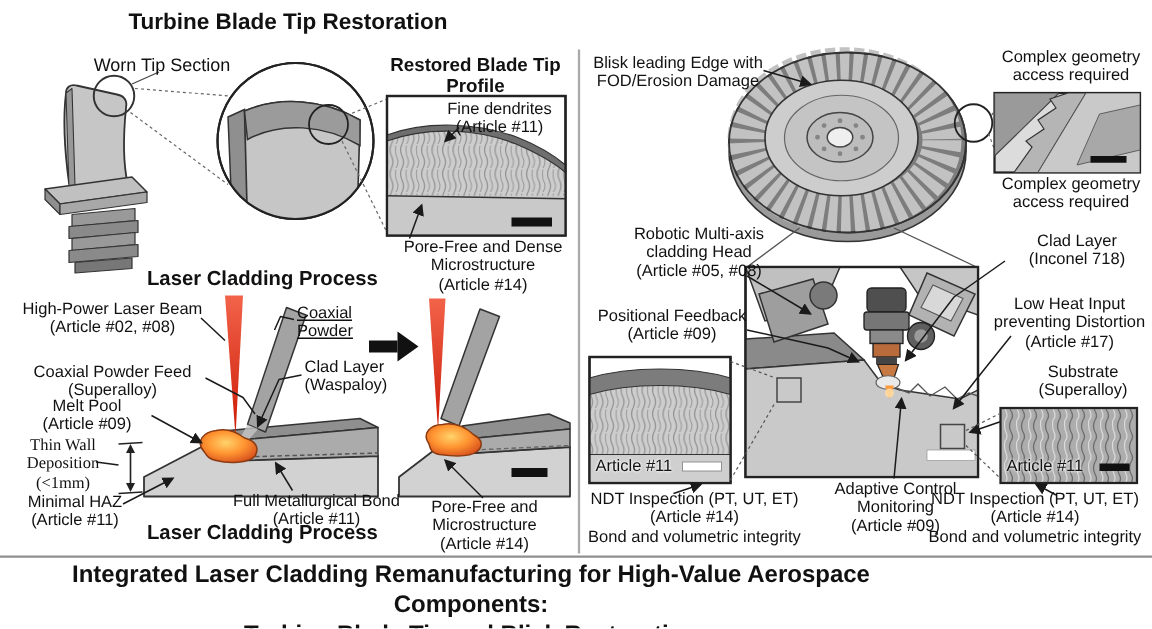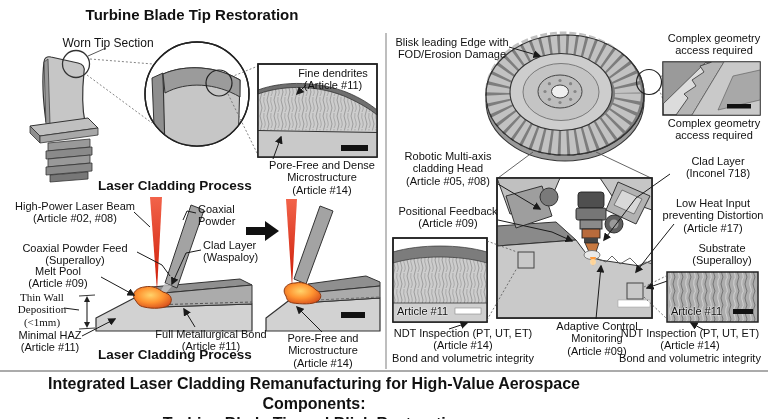--- a/index.html
+++ b/index.html
@@ -241,29 +241,30 @@
     <rect x="667" y="272" width="91" height="50" fill="url(#patDend2)" stroke="#222" stroke-width="1.5"></rect>
     <rect x="733" y="309" width="20" height="5" fill="#111"></rect>
     <line x1="644" y1="287" x2="666" y2="276" stroke="#555" stroke-width="0.8" stroke-dasharray="2,2"></line>
     <line x1="644" y1="297" x2="666" y2="318" stroke="#555" stroke-width="0.8" stroke-dasharray="2,2"></line>
     <line x1="704" y1="330" x2="691" y2="323" stroke="#1a1a1a" stroke-width="1" marker-end="url(#arr)"></line>
   </g>
 </svg>
 
   <div class="panel-title" style="left:32px;top:6px;width:320px;">Turbine Blade Tip Restoration</div>
   <div class="label" style="left:52px;top:37px;width:112px;font-size:12px;">Worn Tip Section</div>
+  <div class="sub-title" style="left:254px;top:37px;width:126px;">Restored Blade Tip Profile</div>
   <div class="label" style="left:290px;top:67px;width:86px;">Fine dendrites
 (Article #11)</div>
   <div class="label" style="left:262px;top:159px;width:120px;">Pore-Free and Dense
 Microstructure
 (Article #14)</div>
   <div class="proc-title" style="left:98px;top:178px;width:176px;">Laser Cladding Process</div>
   <div class="label" style="left:8px;top:200px;width:134px;">High-Power Laser Beam
 (Article #02, #08)</div>
-  <div class="label lft" style="left:198px;top:203px;width:60px;">Coaxial
+  <div class="label lft" style="left:198px;top:203px;width:60px;text-decoration:underline;">Coaxial
 Powder</div>
   <div class="label" style="left:10px;top:242px;width:130px;">Coaxial Powder Feed
 (Superalloy)</div>
   <div class="label lft" style="left:203px;top:239px;width:80px;">Clad Layer
 (Waspaloy)</div>
   <div class="label" style="left:20px;top:265px;width:76px;">Melt Pool
 (Article #09)</div>
   <div class="label" style="left:10px;top:291px;width:64px;font-family:Liberation Serif, serif;">Thin Wall
 Deposition
 (&lt;1mm)</div>
@@ -275,21 +276,21 @@
 Microstructure
 (Article #14)</div>
   <div class="proc-title" style="left:98px;top:347px;width:176px;">Laser Cladding Process</div>
 
   <div class="label" style="left:390px;top:36px;width:124px;">Blisk leading Edge with
 FOD/Erosion Damage</div>
   <div class="label" style="left:663px;top:32px;width:102px;">Complex geometry
 access required</div>
   <div class="label" style="left:663px;top:117px;width:102px;">Complex geometry
 access required</div>
-  <div class="label" style="left:390px;top:150px;width:116px;">Robotic Multi-axis
+  <div class="label" style="left:408px;top:150px;width:116px;">Robotic Multi-axis
 cladding Head
 (Article #05, #08)</div>
   <div class="label" style="left:390px;top:205px;width:116px;">Positional Feedback
 (Article #09)</div>
   <div class="label" style="left:668px;top:155px;width:100px;">Clad Layer
 (Inconel 718)</div>
   <div class="label" style="left:660px;top:197px;width:106px;">Low Heat Input
 preventing Distortion
 (Article #17)</div>
   <div class="label" style="left:672px;top:242px;width:100px;">Substrate

